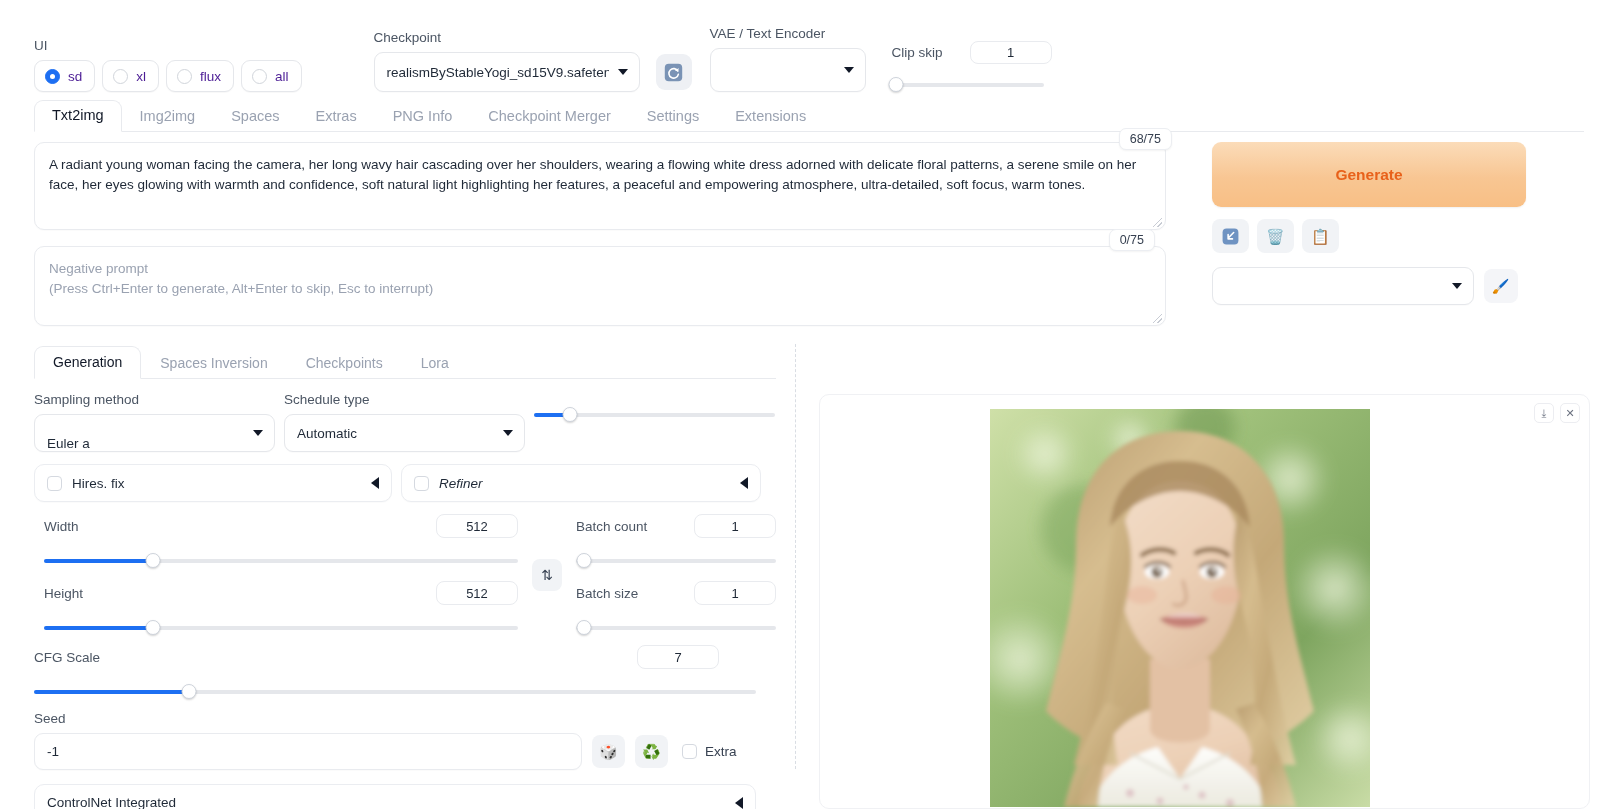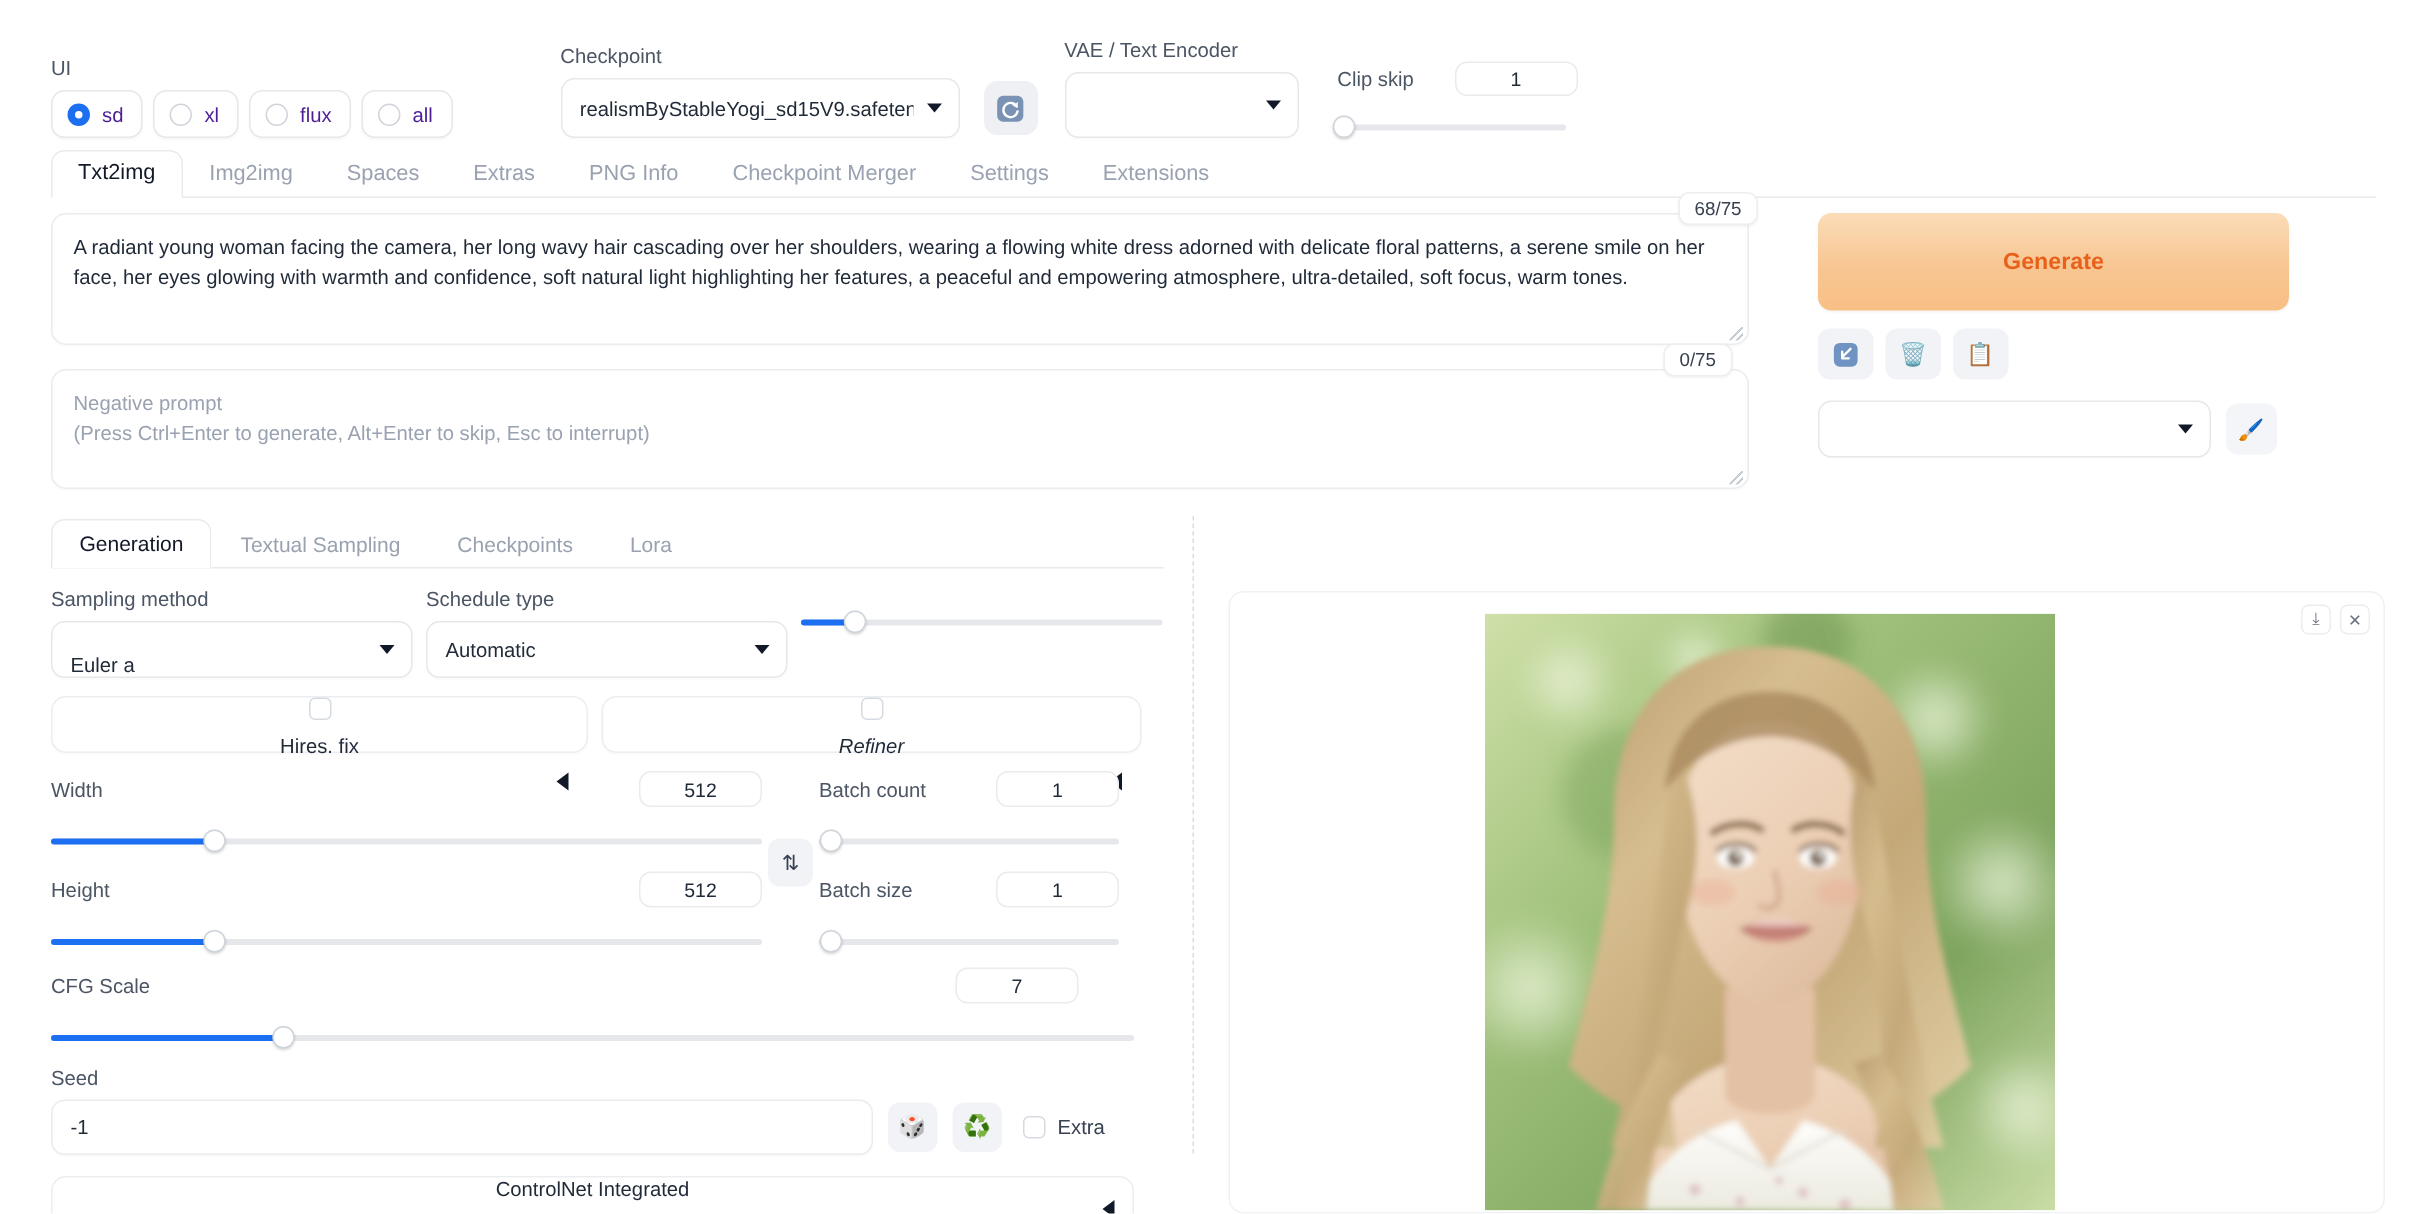--- a/index.html
+++ b/index.html
@@ -129,21 +129,21 @@
     border:1px solid transparent; border-bottom:none; position:relative; top:1px;
   }
   .itab.active {
     color:#111827; background:#fff; border-color:#e8eaee;
     border-top-left-radius:9px; border-top-right-radius:9px; border-bottom:1px solid #fff;
   }
 
   .acc {
     border:1px solid #ebedf1; border-radius:10px; background:#fff;
     height:36px; display:flex; align-items:center; padding:0 12px;
-    font-size:13.5px; color:#1f2937; cursor:pointer; box-shadow:0 1px 1px rgba(0,0,0,.02);flex-direction:column;
+    font-size:13.5px; color:#1f2937; cursor:pointer; box-shadow:0 1px 1px rgba(0,0,0,.02);
   }
   .acc .tri {
     margin-left:auto; width:0;height:0;
     border-top:6px solid transparent;border-bottom:6px solid transparent;
     border-right:8px solid #111827;
   }
   .cbx {
     width:15px;height:15px;border:1.3px solid #d5d9e0;border-radius:4px;background:#fff;
     flex:none; cursor:pointer;
   }
@@ -287,21 +287,21 @@
       </div>
     </div>
   </div>
 </div>
 
 <div style="display:flex;margin:18px 0 0 34px;">
 
   <div style="width:742px;">
     <div class="innertabs" style="width:742px;">
       <div class="itab active">Generation</div>
-      <div class="itab">Textual Sampling</div>
+      <div class="itab">Spaces Inversion</div>
       <div class="itab">Checkpoints</div>
       <div class="itab">Lora</div>
     </div>
 
     <div style="display:flex;gap:9px;margin-top:13px;">
       <div style="width:241px;">
         <div class="field-label">Sampling method</div>
         <div class="sel" style="height:38px;align-items:flex-end;">
           <span>Euler a</span>
           <span class="caret"></span>
@@ -329,21 +329,21 @@
         <span>Hires. fix</span>
         <span class="tri"></span>
       </div>
       <div class="acc" style="width:360px;height:38px;gap:10px;font-style:italic;">
         <span class="cbx"></span>
         <span>Refiner</span>
         <span class="tri"></span>
       </div>
     </div>
 
-    <div style="display:flex;gap:4px;margin-top:12px;">
+    <div style="display:flex;gap:14px;margin-top:12px;justify-content:flex-end;">
       <div style="width:474px;">
         <div style="display:flex;align-items:center;justify-content:space-between;">
           <div class="field-label" style="margin-bottom:0;">Width</div>
           <div class="numbox" style="width:82px;">512</div>
         </div>
         <div class="slider" style="margin-top:16px;">
           <div class="track"></div>
           <div class="fill" style="width:23%"></div>
           <div class="knob" style="left:23%"></div>
         </div>

